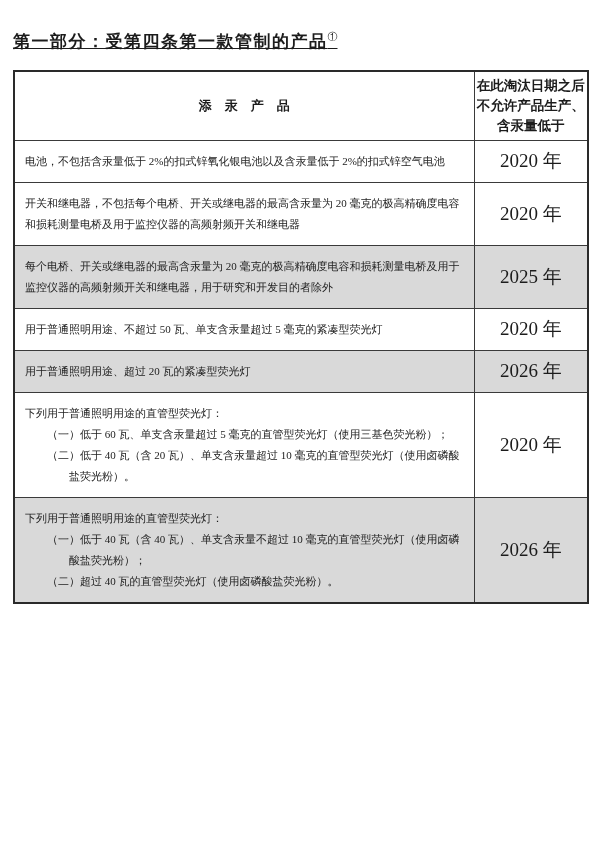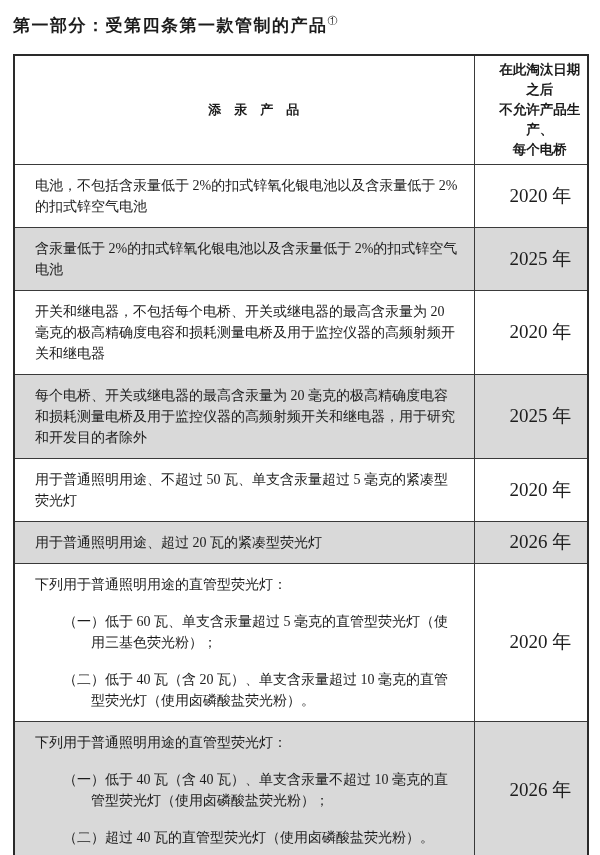--- a/index.html
+++ b/index.html
@@ -5,90 +5,83 @@
   :root { --shade:#d9d9d9; --border:#3a3a3a; --ink:#1c1c1c; }
   * { box-sizing: border-box; }
   html, body { margin:0; padding:0; }
   body {
     width:600px; height:855px; background:#ffffff; color:var(--ink);
     font-family:"Liberation Serif","DejaVu Serif",serif;
   }
   .page { padding:8px 13px 0 13px; }
 
   .doc-title {
-    font-size:17px; font-weight:bold; margin:6px 0 17px 0;
-    letter-spacing:1.5px; line-height:1.3;
+    font-size:17px; font-weight:bold; margin:22px 0 17px 0;
+    letter-spacing:1.5px; line-height:1.3;text-decoration:underline;
   }
   .doc-title sup { font-size:10px; font-weight:normal; letter-spacing:0; }
 
   table.products {
     width:574px; border-collapse:collapse; table-layout:fixed;
     border:2px solid #2a2a2a;
   }
   table.products th, table.products td {
     border:1px solid var(--border);
-    padding-left:20px;
   }
   col.product-col { width:460px; }
   col.date-col   { width:114px; }
 
   th.product-header {
     height:68px; text-align:center; vertical-align:middle;
     font-size:13px; font-weight:bold;
   }
   th.date-header {
     text-align:center; vertical-align:middle;
     font-size:13.5px; font-weight:bold; line-height:20px; padding:4px 2px;
   }
   th.date-header span { display:block; }
 
   td.product-cell {
-    font-size:14px; line-height:21px; padding:10px 12px 10px 10px;
+    font-size:11px; line-height:21px; padding:10px 12px 10px 10px;
     vertical-align:middle;
   }
   td.date-cell {
     text-align:center; vertical-align:middle; font-size:19px;
   }
   tr.shaded { background:var(--shade); }
-  .product-item { padding-left:4em; text-indent:-2em;margin-top:16px; }
+  .product-item { padding-left:4em; text-indent:-2em; }
 </style>
 </head>
 <body>
 
 <div class="page">
 
   <h1 class="doc-title"><span>第一部分：受第四条第一款管制的产品</span><sup>①</sup></h1>
 
   <table class="products">
     <colgroup>
       <col class="product-col">
       <col class="date-col">
     </colgroup>
     <thead>
       <tr>
         <th class="product-header">添　汞　产　品</th>
         <th class="date-header">
           <span>在此淘汰日期之后</span>
           <span>不允许产品生产、</span>
-          <span>每个电桥</span>
+          <span>含汞量低于</span>
         </th>
       </tr>
     </thead>
     <tbody>
         <tr>
     <td class="product-cell">
       <div class="product-main">电池，不包括含汞量低于 2%的扣式锌氧化银电池以及含汞量低于 2%的扣式锌空气电池</div>
     </td>
     <td class="date-cell">2020 年</td>
-  </tr>
-        <tr class="shaded">
-    <td class="product-cell">
-      <div class="product-main">含汞量低于 2%的扣式锌氧化银电池以及含汞量低于 2%的扣式锌空气电池</div>
-    </td>
-    <td class="date-cell">2025 年</td>
   </tr>
         <tr>
     <td class="product-cell">
       <div class="product-main">开关和继电器，不包括每个电桥、开关或继电器的最高含汞量为 20 毫克的极高精确度电容和损耗测量电桥及用于监控仪器的高频射频开关和继电器</div>
     </td>
     <td class="date-cell">2020 年</td>
   </tr>
         <tr class="shaded">
     <td class="product-cell">
       <div class="product-main">每个电桥、开关或继电器的最高含汞量为 20 毫克的极高精确度电容和损耗测量电桥及用于监控仪器的高频射频开关和继电器，用于研究和开发目的者除外</div>

